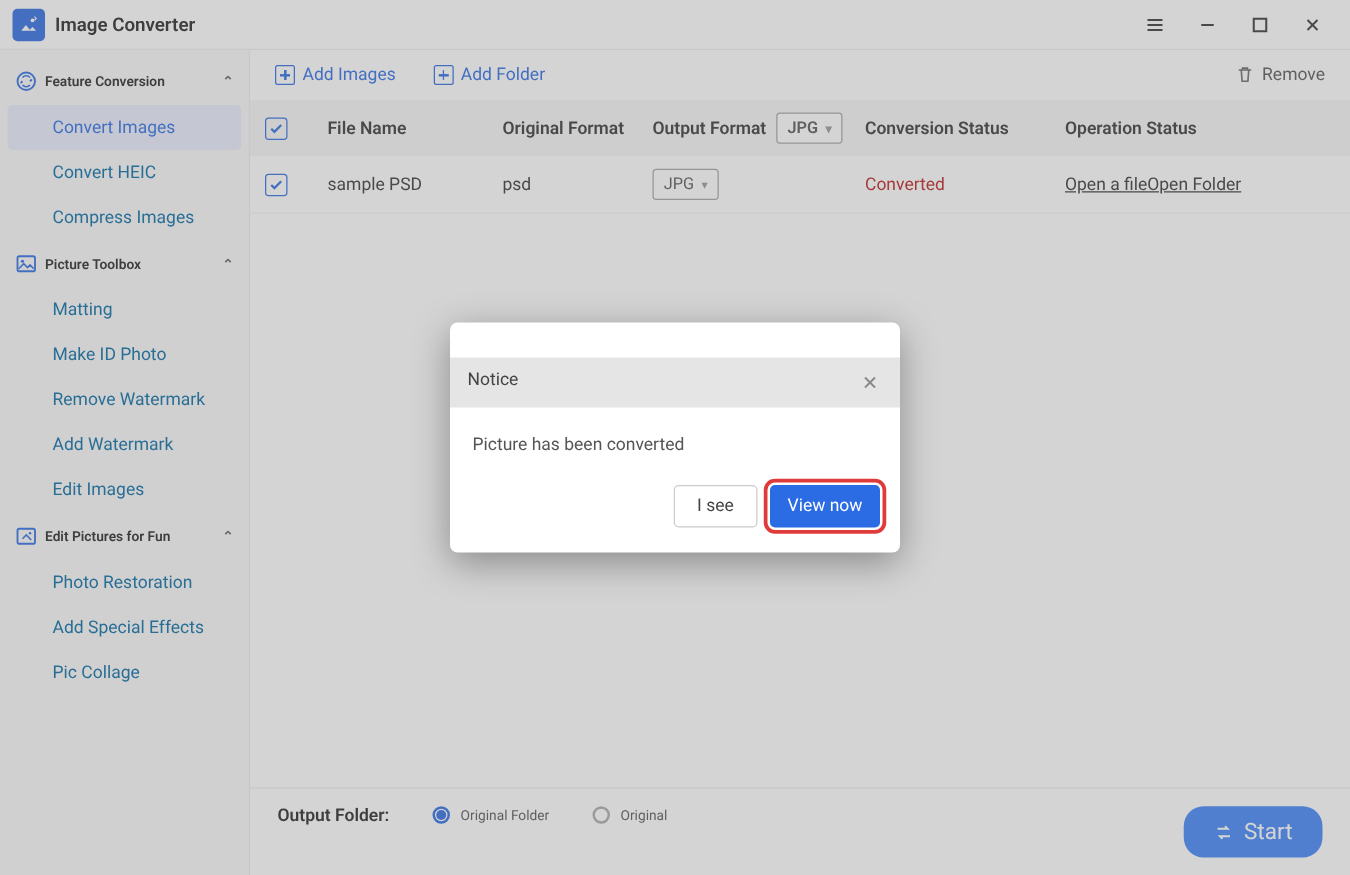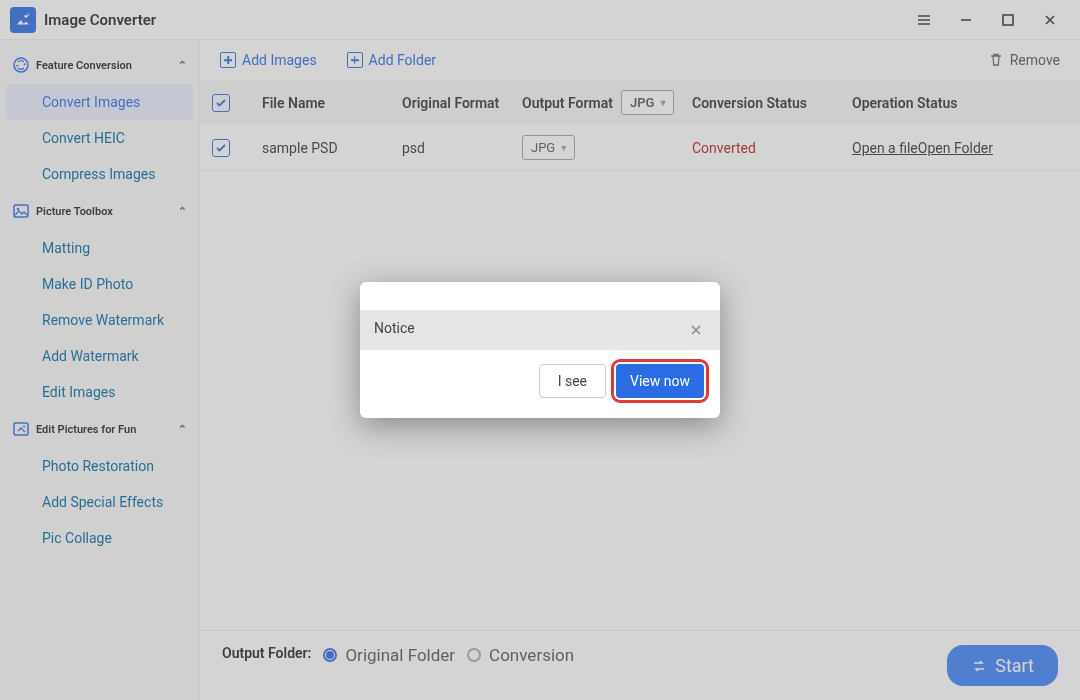--- a/index.html
+++ b/index.html
@@ -47,21 +47,21 @@
   .ops a { color:#333; text-decoration: underline; cursor:pointer; font-size:14px; }
 
   .filler { flex:1; }
 
   
   .bottom { border-top:1px solid #eee; padding: 14px 22px; display:flex; align-items:flex-start; gap:12px; }
   .bottom .label { font-weight:600; color:#222; font-size:14px; }
   .radio { width:14px;height:14px; border-radius:50%; border:2px solid #aaa; display:inline-flex; align-items:center; justify-content:center; margin-right:4px; }
   .radio.checked { border-color:#2b6be4; }
   .radio.checked::after { content:""; width:8px;height:8px;border-radius:50%; background:#2b6be4; }
-  .radiolabel { display:flex; align-items:center; gap:4px; color:#555; font-size:17px; cursor:pointer; }
+  .radiolabel { display:flex; align-items:center; gap:4px; color:#555; font-size:11px; cursor:pointer;margin-left:23px; }
   .startbtn { margin-left:auto; background:#3b82f6; color:#fff; border:none; border-radius:16px; padding: 10px 24px; font-size:18px; display:flex; align-items:center; gap:8px; cursor:pointer; }
 
   
   .overlay { position:absolute; inset:0; background: rgba(120,120,120,0.32); display:flex; align-items:center; justify-content:center; }
   .dialog { width: 360px; background:#fff; border-radius:6px; box-shadow: 0 8px 30px rgba(0,0,0,0.35); overflow:hidden; }
   .dlg-head { background:#e5e5e5; padding: 10px 14px; display:flex; align-items:flex-start; color:#444; font-size:14px;margin-top:28px; }
   .dlg-head .x { margin-left:auto; color:#888; cursor:pointer; width:20px;height:20px; display:flex; align-items:center; justify-content:center; }
   .dlg-body { padding: 22px 18px 10px 18px; color:#555; font-size:14px; }
   .dlg-foot { padding: 14px 16px 20px 16px; display:flex; justify-content:flex-end; gap:10px; }
   .btn-outline { background:#fff; border:1px solid #ccc; border-radius:4px; padding: 8px 18px; font-size:14px; color:#444; cursor:pointer; }
@@ -217,21 +217,21 @@
       <div class="filler"></div>
 
       <div class="bottom">
         <span class="label">Output Folder:</span>
         <span class="radiolabel">
           <span class="radio checked"></span>
           <span>Original Folder</span>
         </span>
         <span class="radiolabel">
           <span class="radio"></span>
-          <span>Conversion</span>
+          <span>Original</span>
         </span>
         <button class="startbtn">
           <svg width="16" height="16" viewBox="0 0 16 16">
               <path d="M3 5h8l-2-2M13 11H5l2 2" stroke="#fff" stroke-width="1.6" fill="none"></path>
             </svg>
           <span>Start</span>
         </button>
       </div>
     </div>
   </div>
@@ -239,20 +239,23 @@
   <div class="overlay">
     <div class="dialog">
       <div class="dlg-head">
         <span>Notice</span>
         <span class="x">
           <svg width="12" height="12" viewBox="0 0 12 12">
               <path d="M2 2l8 8M10 2l-8 8" stroke="#888" stroke-width="1.5"></path>
             </svg>
         </span>
       </div>
+      <div class="dlg-body">
+        <span>Picture has been converted</span>
+      </div>
       <div class="dlg-foot">
         <button class="btn-outline">I see</button>
         <button class="btn-primary">View now</button>
       </div>
     </div>
   </div>
 
 </div>
 
 </body></html>

